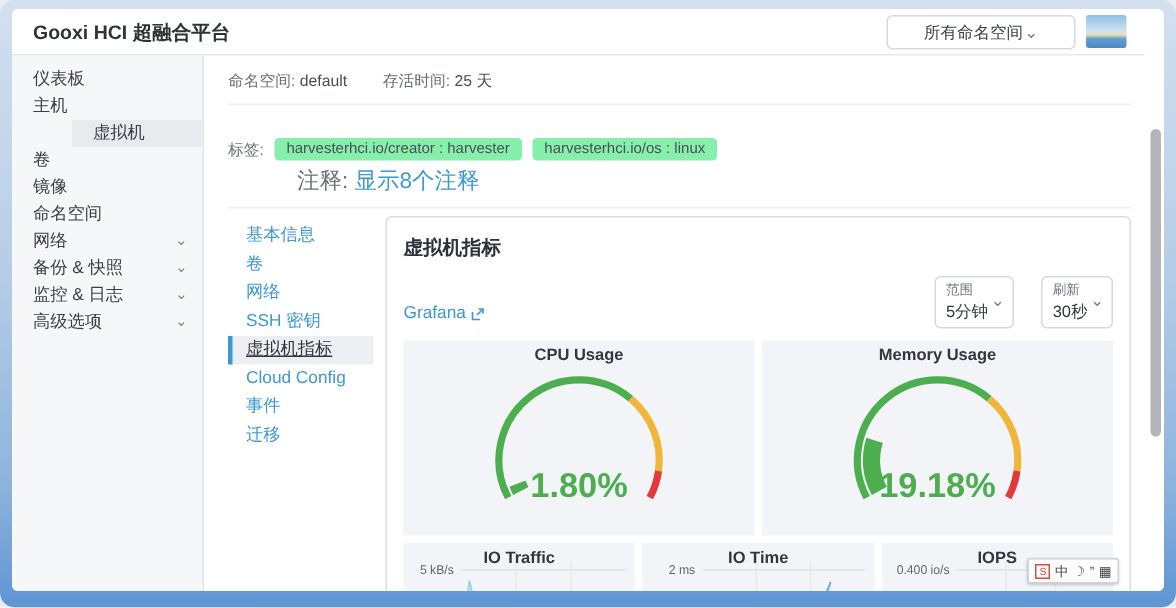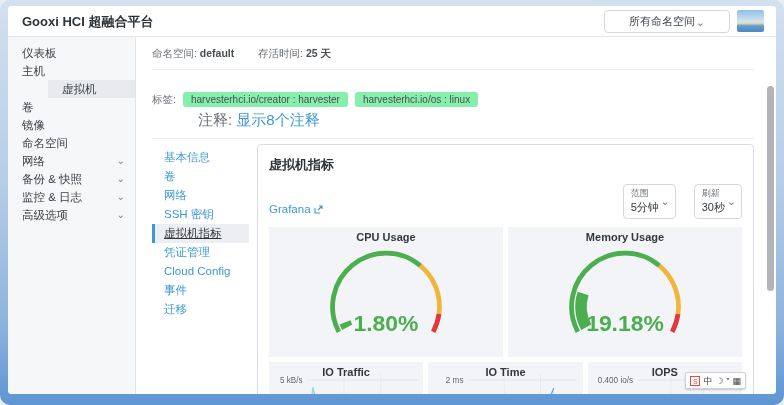--- a/index.html
+++ b/index.html
@@ -2,21 +2,21 @@
 <html><head>
 <meta charset="utf-8">
 <style>
   * { margin:0; padding:0; box-sizing:border-box; }
   body { font-family:"Liberation Sans","DejaVu Sans",sans-serif; background:#e9edf2; }
   .frame { width:784px; height:405px; padding:6px 8px 11px 8px; border-radius:10px;
            background:linear-gradient(180deg,#d3e0ef 0%,#b6cde7 45%,#8db3dd 80%,#5e95d4 100%); }
   .screen { position:relative; width:100%; height:100%; background:#fff; border-radius:4px; overflow:hidden; }
 
   
-  .app-header { position:absolute; top:0; left:0; right:0; height:31px; background:#fff; border-bottom:1px solid #e5e7ea; z-index:5; }
+  .app-header { position:absolute; top:0; left:0; right:13px; height:31px; background:#fff; border-bottom:1px solid #e5e7ea; z-index:5; }
   .app-title { position:absolute; left:14px; top:0; line-height:31px; font-size:13px; font-weight:bold; color:#2e3338; }
   .ns-select { position:absolute; right:46px; top:4px; width:126px; height:23px; border:1px solid #d5d8dc; border-radius:4px;
                display:flex; align-items:center; padding:0 24px; font-size:11px; color:#3a3f45; background:#fff; cursor:pointer; }
   .ns-select .chev { margin-left:auto; color:#7a8087; font-size:11px; line-height:10px; }
   .avatar { position:absolute; right:12px; top:4px; width:27px; height:22px; border-radius:2px;
             background:linear-gradient(180deg,#8fbfe3 0%,#cde2f0 48%,#e9ddb4 60%,#5f9fd3 72%,#4f87c0 100%); }
 
   
   .sidebar { position:absolute; top:31px; left:0; bottom:0; width:128px; background:#f6f7f8; border-right:1px solid #e2e4e7; padding-top:7px; }
   .side-item { height:18px; line-height:18px; padding:0 10px 0 14px; font-size:11.5px; color:#3a3f45; display:flex; align-items:center; cursor:pointer; }
@@ -25,21 +25,21 @@
 
   
   .main { position:absolute; top:31px; left:129px; right:0; bottom:0; background:#fff; padding:7px 22px 0 15px; }
   .vm-head { display:flex; align-items:flex-start; }
   .vm-title { font-size:15px; }
   .res-type { color:#3d98d3; }
   .vm-name { color:#2f3438; font-weight:bold; }
   .badge { display:inline-block; margin-left:6px; padding:1px 10px 2px; border:1px solid #83c489; border-radius:10px;
            color:#4ea558; background:#fcfefc; font-size:11px; vertical-align:2px; }
   .sub-row { margin-top:3px; font-size:10.5px; color:#6b7075; }
-  .sub-row b { font-weight:bold; color:#494e54; }
+  .sub-row b { font-weight:normal; color:#494e54; }
   .sub-gap { display:inline-block; width:18px; }
   .btns { margin-left:auto; display:flex; align-items:center; }
   .btn { height:24px; padding:0 13px; font-size:12px; line-height:24px; cursor:pointer; border:none; }
   .btn-primary { background:#3d98d3; color:#fff; border-radius:3px 0 0 3px; }
   .btn-secondary { background:#e2e4e7; color:#40454b; border-radius:0 3px 3px 0; }
   .btn-more { margin-left:9px; width:23px; height:25px; border:1px solid #abd0ea; border-radius:3px; background:#f7fbfe;
               color:#3d98d3; font-size:13px; line-height:23px; text-align:center; cursor:pointer; }
   .divider { border:none; border-top:1px solid #eceef0; margin:8px 0 0; }
   .meta-row { margin-top:22px; font-size:10.5px; color:#6b7075; display:flex; align-items:center; }
   .tag { display:inline-block; margin-left:7px; padding:2px 8px; background:#86efac; border-radius:3px; color:#4a4f55; font-size:10px;text-align:right; }
@@ -148,21 +148,20 @@
       <hr class="divider">
 
       <div class="cols">
 
         <div class="tabs">
             <div class="tab-item">基本信息</div>
             <div class="tab-item">卷</div>
             <div class="tab-item">网络</div>
             <div class="tab-item">SSH 密钥</div>
             <div class="tab-item selected">虚拟机指标</div>
-            <div class="tab-item">凭证管理</div>
             <div class="tab-item">Cloud Config</div>
             <div class="tab-item">事件</div>
             <div class="tab-item">迁移</div>
           </div>
 
         <div class="card">
           <div class="card-title">虚拟机指标</div>
           <div class="toolbar">
             <a class="link grafana">
               <span>Grafana</span>

